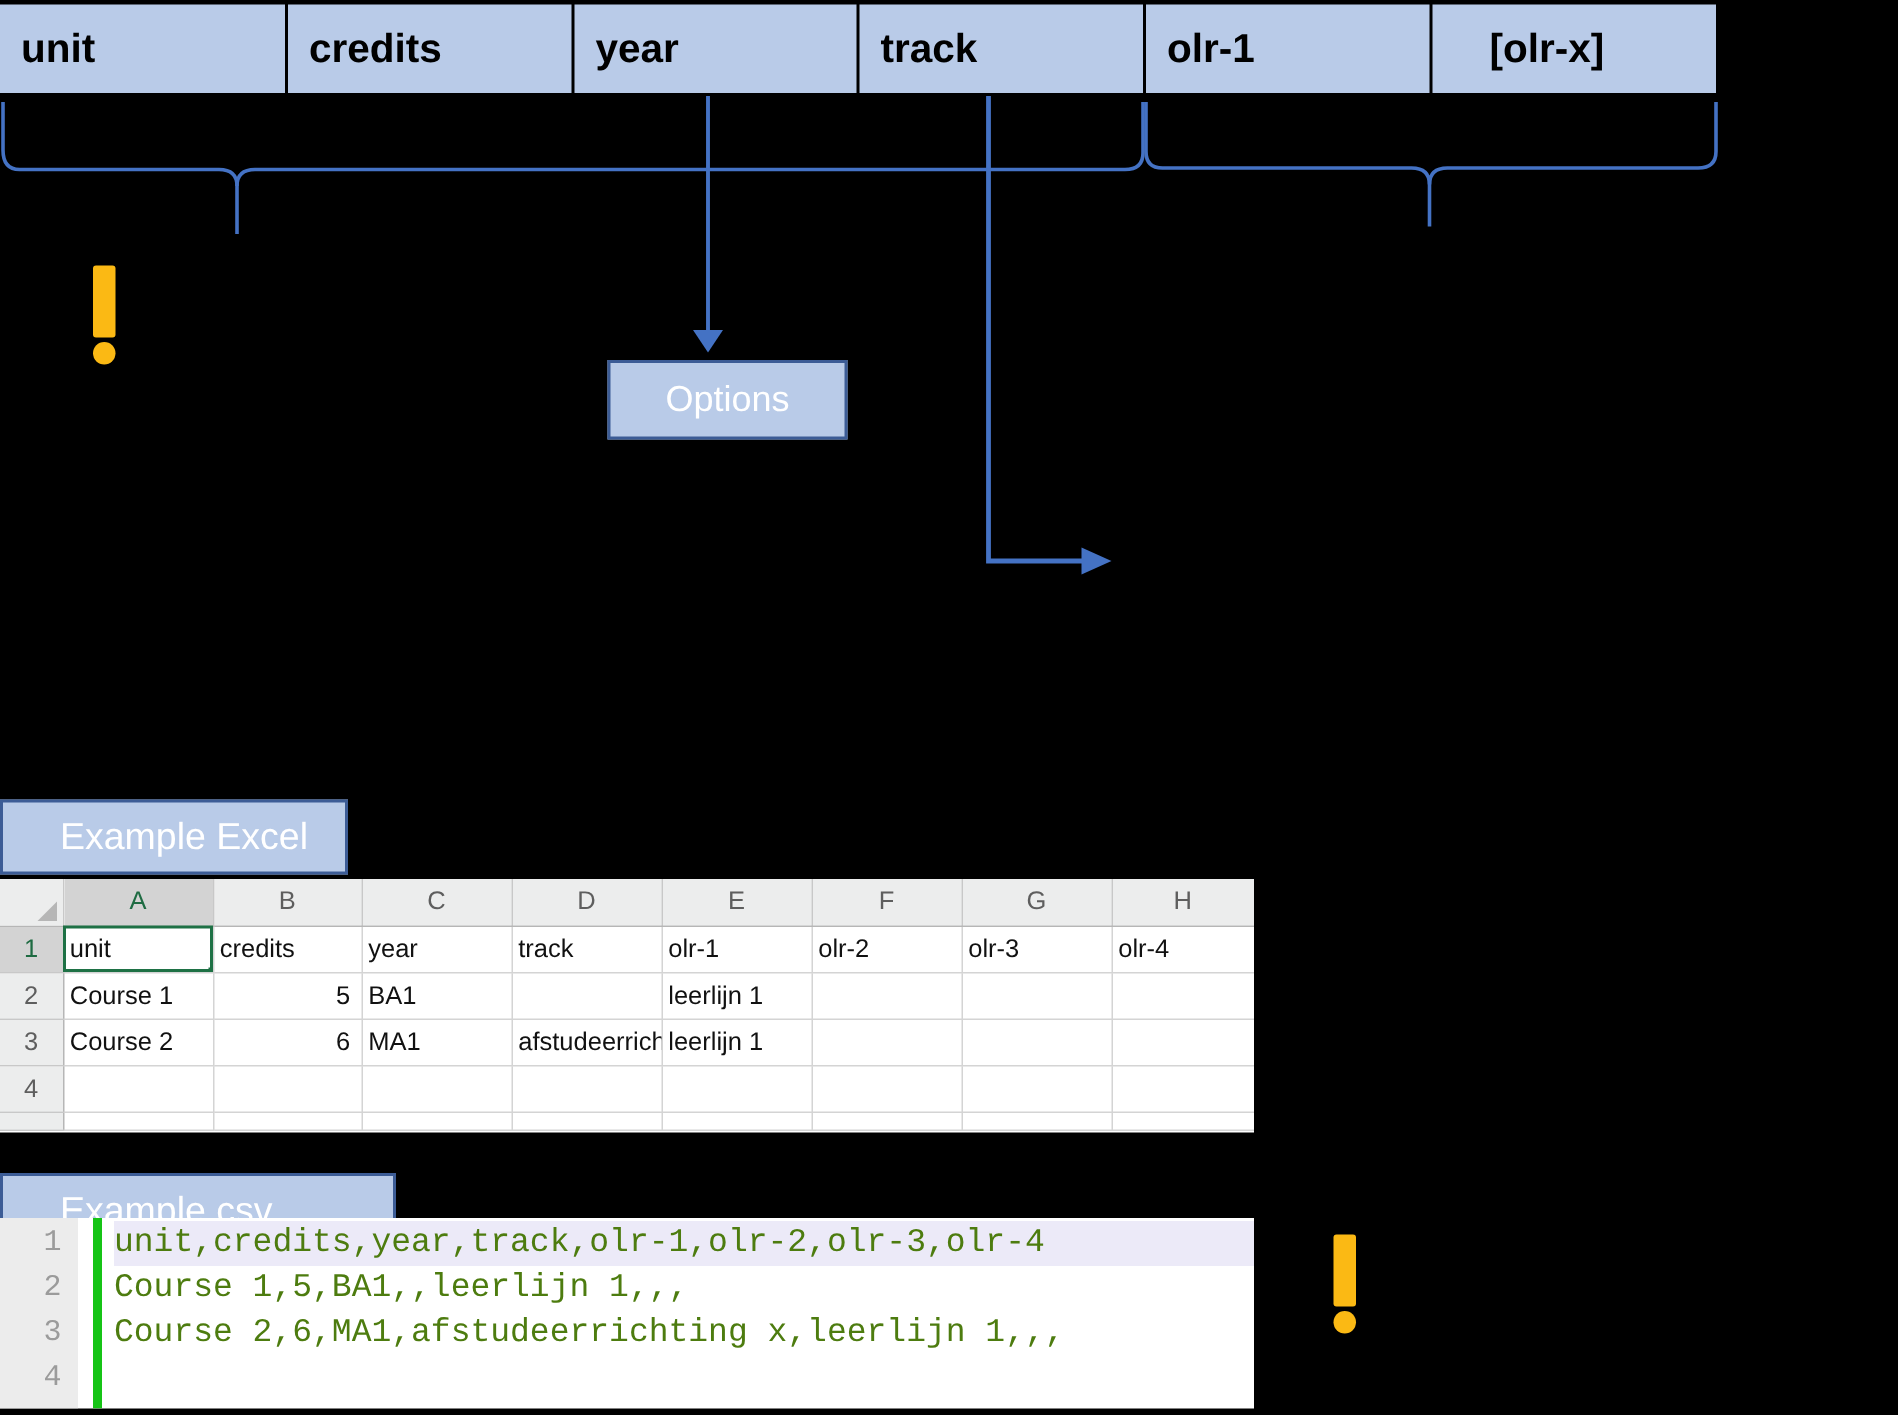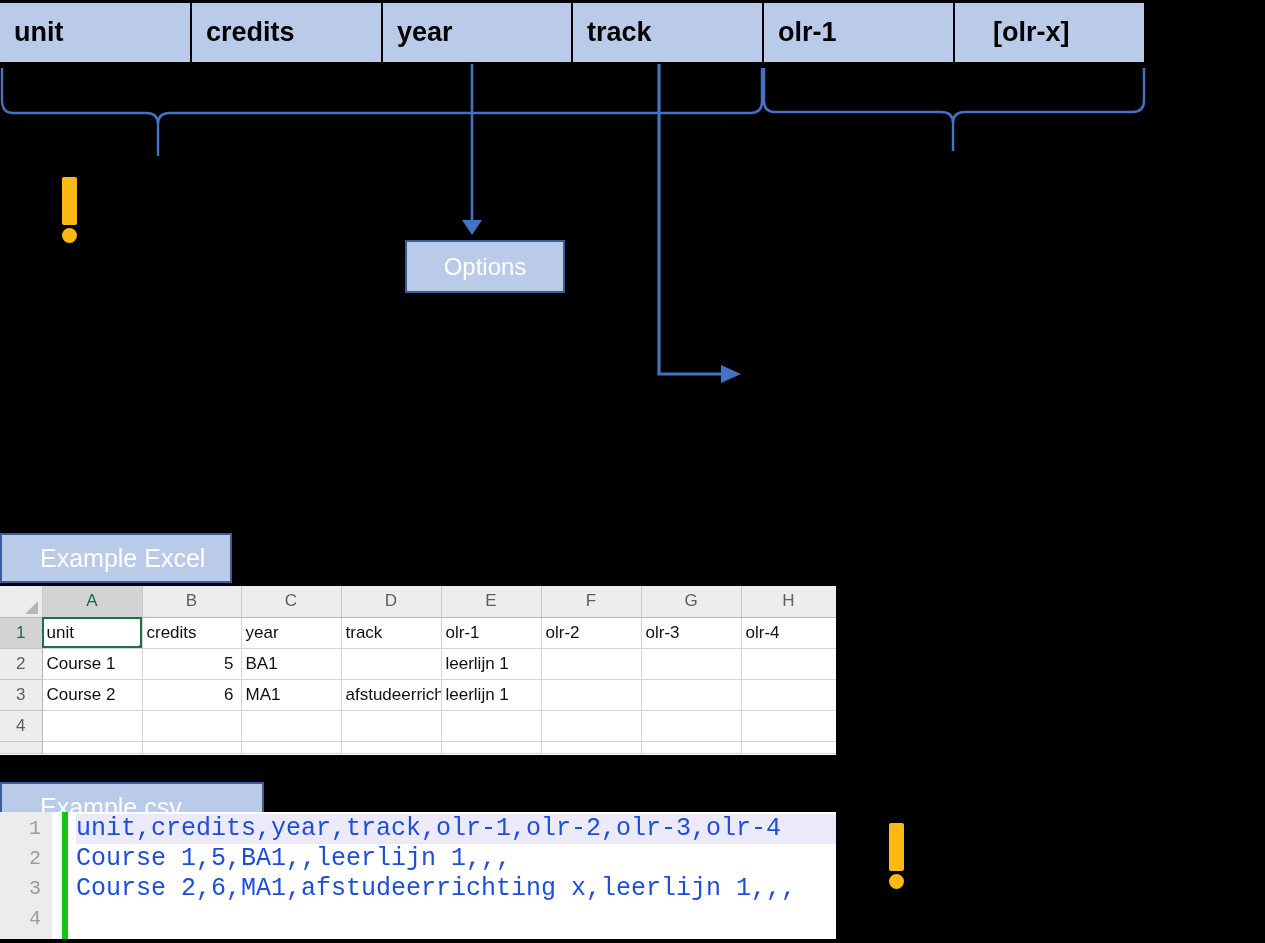--- a/index.html
+++ b/index.html
@@ -226,22 +226,22 @@
   }
   .csv-code {
     flex: 1 1 auto;
     padding-top: 2px;
     padding-left: 8px;
   }
   .csv-code div {
     height: 30px;
     line-height: 30px;
     font-family: "Liberation Mono", monospace;
-    font-size: 25px;
-    color: #1d4ed8;
+    font-size: 22px;
+    color: #4d7c0f;
     white-space: pre;
   }
   .csv-code div.hl {
     background: #eceaf8;
   }
 </style>
 </head>
 <body>
 
 <div class="stage">

